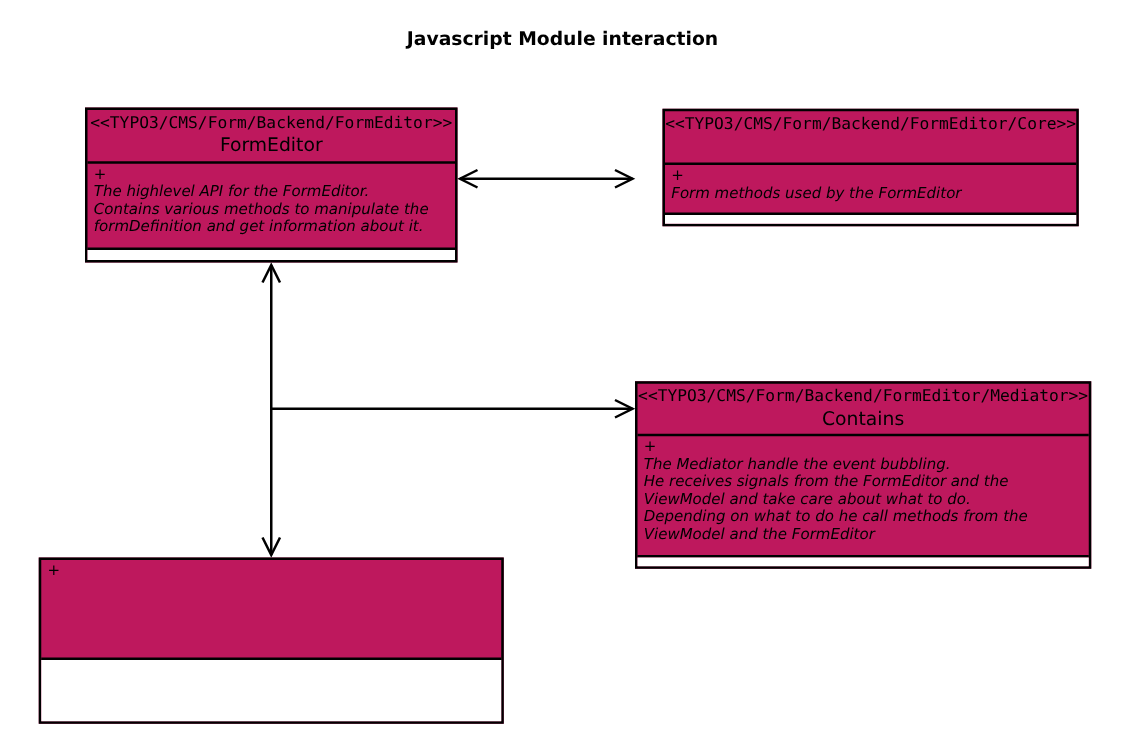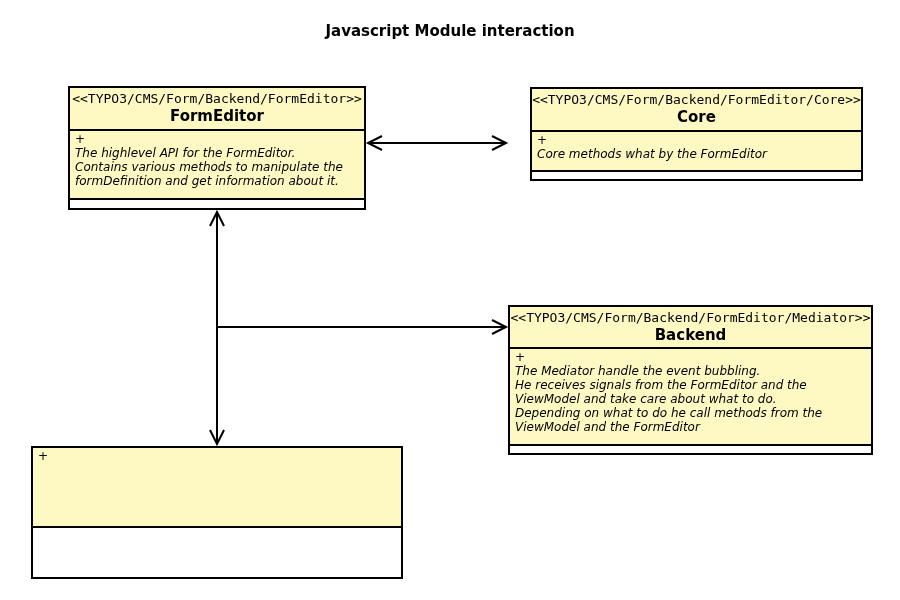--- a/index.html
+++ b/index.html
@@ -12,35 +12,35 @@
     overflow: hidden;
   }
   .canvas { position: absolute; left: 0; top: 0; width: 900px; height: 600px; }
   .main-title {
     position: absolute; top: 22px; left: 0; width: 900px;
     text-align: center; font-weight: bold; font-size: 15px;
   }
   .uml-box {
     position: absolute;
     border: 2px solid #000000;
-    background: #fef9c3;
+    background: #be185d;
     display: flex; flex-direction: column;
   }
   .uml-header {
     border-bottom: 2px solid #000000;
     text-align: center;
     padding-top: 3px;
     overflow: hidden;
     flex: 0 0 auto;
   }
   .stereotype {
     font-family: "DejaVu Sans Mono", monospace;
     font-size: 13px; line-height: 16px; white-space: nowrap;
   }
-  .class-name { font-weight: bold; font-size: 15px; line-height: 19px; }
+  .class-name { font-weight: normal; font-size: 15px; line-height: 19px; }
   .uml-body {
     border-bottom: 2px solid #000000;
     padding: 1px 5px;
     font-size: 12px;
     overflow: hidden;
     flex: 0 0 auto;
   }
   .visibility { font-style: normal; line-height: 14px; }
   .description { font-style: italic; line-height: 14px; white-space: pre-line; }
   .uml-strip { flex: 1 1 auto; background: #ffffff; }
@@ -105,33 +105,32 @@
       <div class="description">The highlevel API for the FormEditor.
 Contains various methods to manipulate the
 formDefinition and get information about it.</div>
     </div>
     <div class="uml-strip"></div>
   </div>
 
   <div class="uml-box box-core">
     <div class="uml-header">
       <div class="stereotype">&lt;&lt;TYPO3/CMS/Form/Backend/FormEditor/Core&gt;&gt;</div>
-      <div class="class-name">Core</div>
     </div>
     <div class="uml-body">
       <div class="visibility">+</div>
-      <div class="description">Core methods what by the FormEditor</div>
+      <div class="description">Form methods used by the FormEditor</div>
     </div>
     <div class="uml-strip"></div>
   </div>
 
   <div class="uml-box box-mediator">
     <div class="uml-header">
       <div class="stereotype">&lt;&lt;TYPO3/CMS/Form/Backend/FormEditor/Mediator&gt;&gt;</div>
-      <div class="class-name">Backend</div>
+      <div class="class-name">Contains</div>
     </div>
     <div class="uml-body">
       <div class="visibility">+</div>
       <div class="description">The Mediator handle the event bubbling.
 He receives signals from the FormEditor and the
 ViewModel and take care about what to do.
 Depending on what to do he call methods from the
 ViewModel and the FormEditor</div>
     </div>
     <div class="uml-strip"></div>

